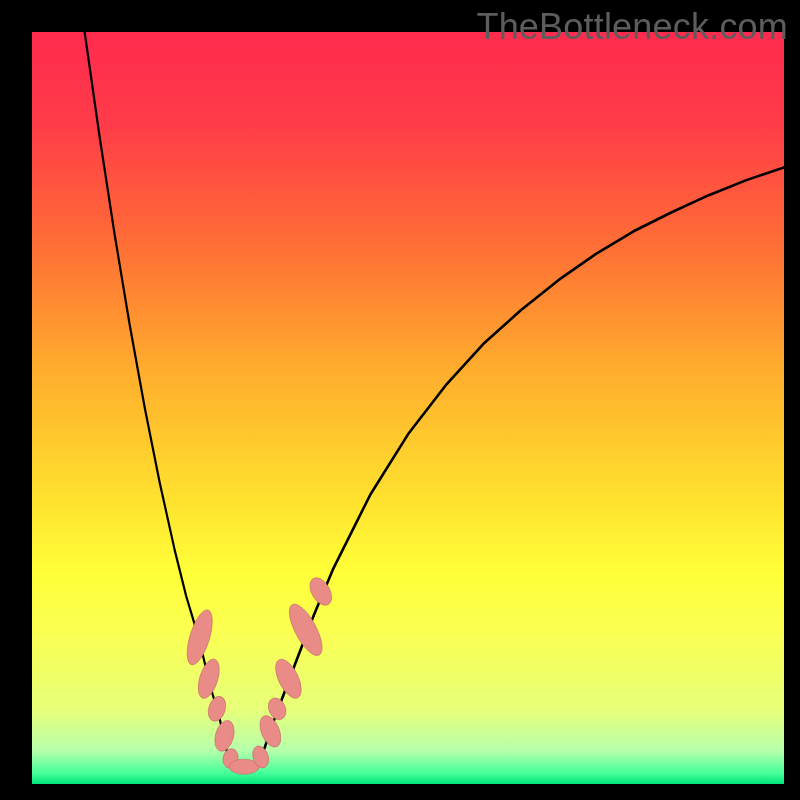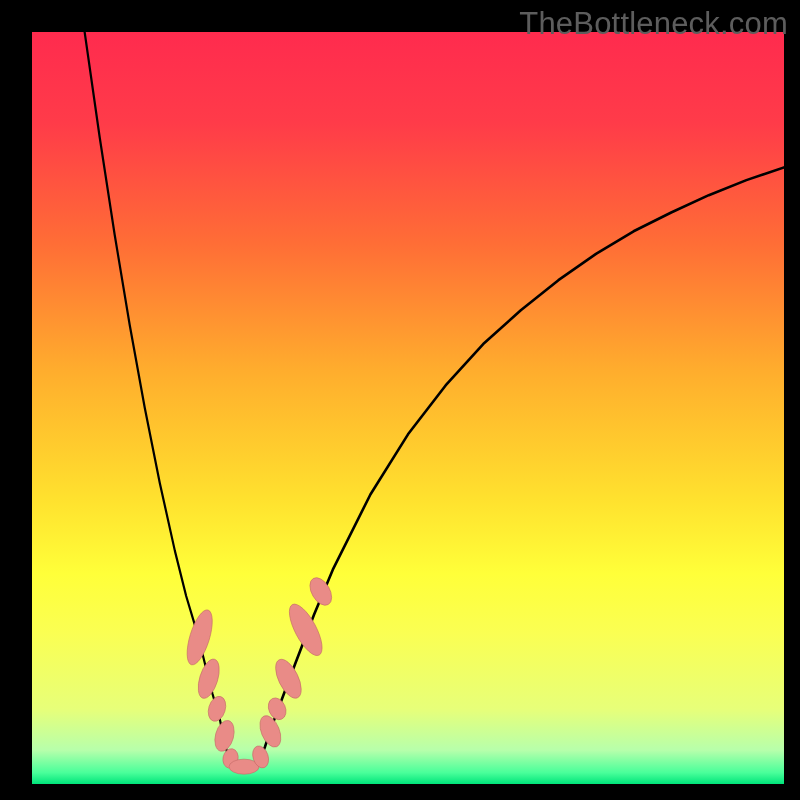--- a/index.html
+++ b/index.html
@@ -24,21 +24,21 @@
     left: 32px;
     top: 32px;
     width: 752px;
     height: 752px;
     overflow: hidden;
   }
   .watermark {
     position: absolute;
     top: 6px;
     right: 12px;
-    font-size: 31px;
+    font-size: 36px;
     font-weight: 500;
     color: #5d5d5d;
     letter-spacing: 0.2px;
     font-family: Arial, Helvetica, sans-serif;
   }
   svg.curve {
     position: absolute;
     left: 0;
     top: 0;
   }

